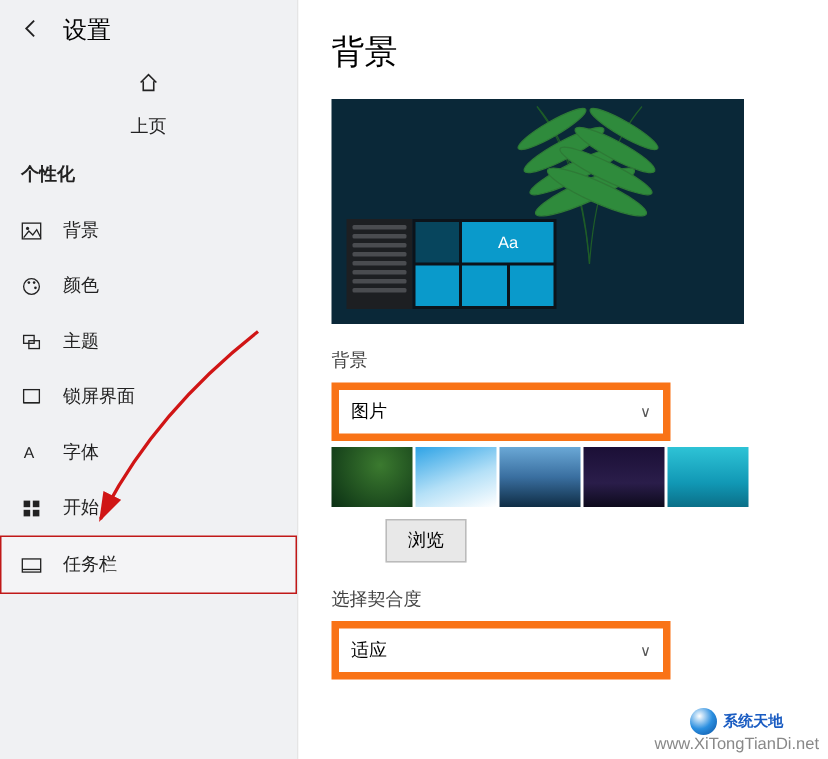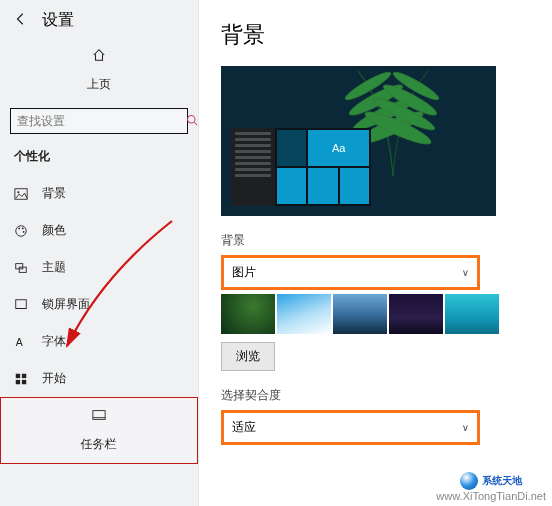--- a/index.html
+++ b/index.html
@@ -13,43 +13,43 @@
 .sidebar-row { display: flex; align-items: center; gap: 14px; padding: 9px 14px; cursor: pointer; font-size: 12px; color: #222; flex-direction: column; }
 .sidebar-row .icon { width: 14px; height: 14px; display: inline-flex; align-items: center; justify-content: center; font-size: 12px; color: #333; }
 .search-wrap { margin: 6px 10px 8px 10px; }
 .search-box { width: 100%; border: 1px solid #0f0f0f; display: flex; align-items: center; background: rgba(255,255,255,0.35); }
 .search-input { flex: 1; border: none; outline: none; padding: 5px 6px; font-size: 12px; background: transparent; }
 .search-icon { padding: 0 8px; color: #c83b7b; font-size: 12px; }
 .section-heading { font-size: 12px; font-weight: 600; padding: 6px 14px 10px 14px; color: #222; }
 .nav-item { display: flex; align-items: center; gap: 14px; padding: 10px 14px; font-size: 12px; color: #222; cursor: pointer; }
 .nav-item .icon { width: 14px; height: 14px; display: inline-flex; align-items: center; justify-content: center; }
 .nav-item.highlighted { border: 1px solid #c01818; border-left: 1px solid #c01818; background: rgba(255,255,255,0.25); }
-.nav-item.no-pad-adjust { padding-left: 13px; flex-direction: column; }
+.nav-item.no-pad-adjust { padding-left: 13px; }
 .main { flex: 1; background: #fff; padding: 20px 14px 0 22px; overflow: hidden; position: relative; }
 .main h1 { font-size: 22px; font-weight: 400; margin-bottom: 16px; }
 .preview { width: 275px; height: 150px; background: #0a2838; position: relative; overflow: hidden; }
 .fern { position: absolute; right: 8px; top: 0; width: 190px; height: 110px; }
-.taskbar-tiles { position: absolute; left: 10px; bottom: 10px; width: 140px; height: 78px; display: flex; }
+.taskbar-tiles { position: absolute; left: 10px; bottom: 10px; width: 140px; height: 60px; display: flex; }
 .tiles-left { width: 44px; background: #1d1f22; display: flex; flex-direction: column; padding: 4px; gap: 3px; }
 .tiles-left .line { height: 3px; background: #4a4c50; border-radius: 1px; }
 .tiles-right { flex: 1; background: #0c131a; display: grid; grid-template-columns: repeat(3, 1fr); grid-template-rows: repeat(2, 1fr); gap: 2px; padding: 2px; }
 .tile { background: #0a9acb; }
 .tile.big { grid-column: span 2; display: flex; align-items: center; justify-content: center; color: #fff; font-size: 11px; }
 .tile.dark { background: #07455d; }
 .field-label { font-size: 12px; color: #444; margin-top: 16px; margin-bottom: 6px; }
-.dropdown { width: 259px; border: 3px solid #f97316; padding: 6px 8px; font-size: 12px; display: flex; justify-content: space-between; align-items: center; cursor: pointer; background: #fff; }
+.dropdown { width: 226px; border: 5px solid #f97316; padding: 6px 8px; font-size: 12px; display: flex; justify-content: space-between; align-items: center; cursor: pointer; background: #fff; }
 .dropdown .chev { font-size: 10px; color: #555; }
 .thumbs { display: flex; gap: 2px; margin-top: 4px; }
 .thumb { width: 54px; height: 40px; cursor: pointer; }
 .th-fern { background: radial-gradient(circle at 60% 30%, #3b7a2f, #0b3014); }
 .th-win { background: linear-gradient(160deg, #2ea3e6 0%, #b4e0f7 55%, #fff 100%); }
 .th-mtn { background: linear-gradient(180deg, #6aa8d6 0%, #3a6fa0 50%, #0f2d45 100%); }
 .th-night { background: linear-gradient(180deg, #1b0f36 0%, #2a1d4a 60%, #0d0a1c 100%); }
 .th-sea { background: linear-gradient(180deg, #2ec3d6 0%, #1198b5 60%, #0b6f88 100%); }
-.browse-btn { margin-top: 8px; border: 1px solid #bbb; background: #e8e8e8; padding: 5px 14px; font-size: 12px; cursor: pointer; }
+.browse-btn { margin-top: 8px; border: 1px solid #bbb; background: #e8e8e8; padding: 5px 14px; font-size: 12px; cursor: pointer; margin-left: 36px; }
 .arrow-annotation { position: absolute; left: 62px; top: 216px; pointer-events: none; z-index: 5; }
 .watermark { position: absolute; right: 6px; bottom: 4px; z-index: 10; display: flex; flex-direction: column; align-items: center; }
 .watermark .logo { display: flex; align-items: center; gap: 4px; font-size: 10px; font-weight: 700; color: #1a5cc2; }
 .watermark .logo .ball { width: 18px; height: 18px; border-radius: 50%; background: radial-gradient(circle at 35% 30%, #fff, #2b8fe0 50%, #0b4f9e); }
 .watermark .url { font-size: 11px; color: #888; }
 svg.fern-svg { width: 100%; height: 100%; }
 </style>
 </head>
 <body>
 
@@ -68,31 +68,20 @@
 
     <div class="sidebar-row">
       <span class="icon">
         <svg width="14" height="14" viewBox="0 0 16 16">
             <path d="M2 8 L8 2 L14 8 M4 7 V14 H12 V7" stroke="#222" stroke-width="1.2" fill="none"></path>
           </svg>
       </span>
       <span>上页</span>
     </div>
 
-    <div class="search-wrap">
-      <div class="search-box">
-        <input class="search-input" placeholder="查找设置" style="">
-        <span class="search-icon">
-          <svg width="12" height="12" viewBox="0 0 16 16">
-              <circle cx="7" cy="7" r="5" stroke="#c83b7b" stroke-width="1.4" fill="none"></circle>
-              <line x1="11" y1="11" x2="15" y2="15" stroke="#c83b7b" stroke-width="1.4"></line>
-            </svg>
-        </span>
-      </div>
-    </div>
 
     <div class="section-heading">个性化</div>
 
     <div class="nav-item">
       <span class="icon">
           <svg width="14" height="14" viewBox="0 0 16 16">
             <rect x="1" y="2" width="14" height="12" stroke="#222" fill="none"></rect>
             <circle cx="5" cy="6" r="1.2" fill="#222"></circle>
             <path d="M2 13 L6 8 L9 11 L12 7 L15 13" stroke="#222" fill="none"></path>
           </svg>

